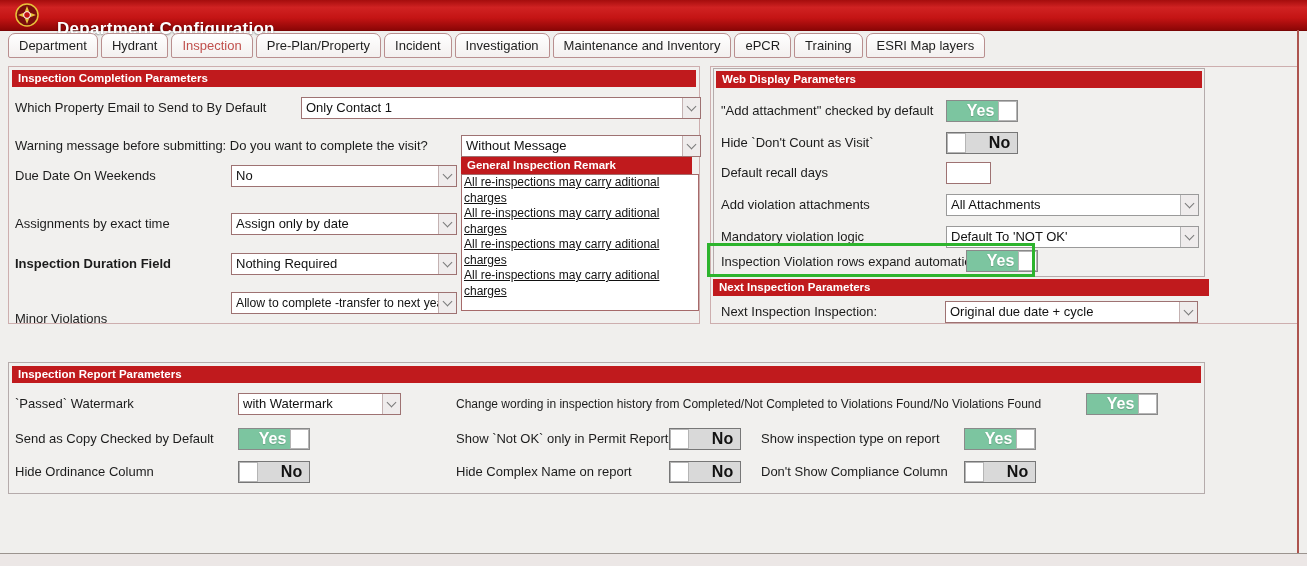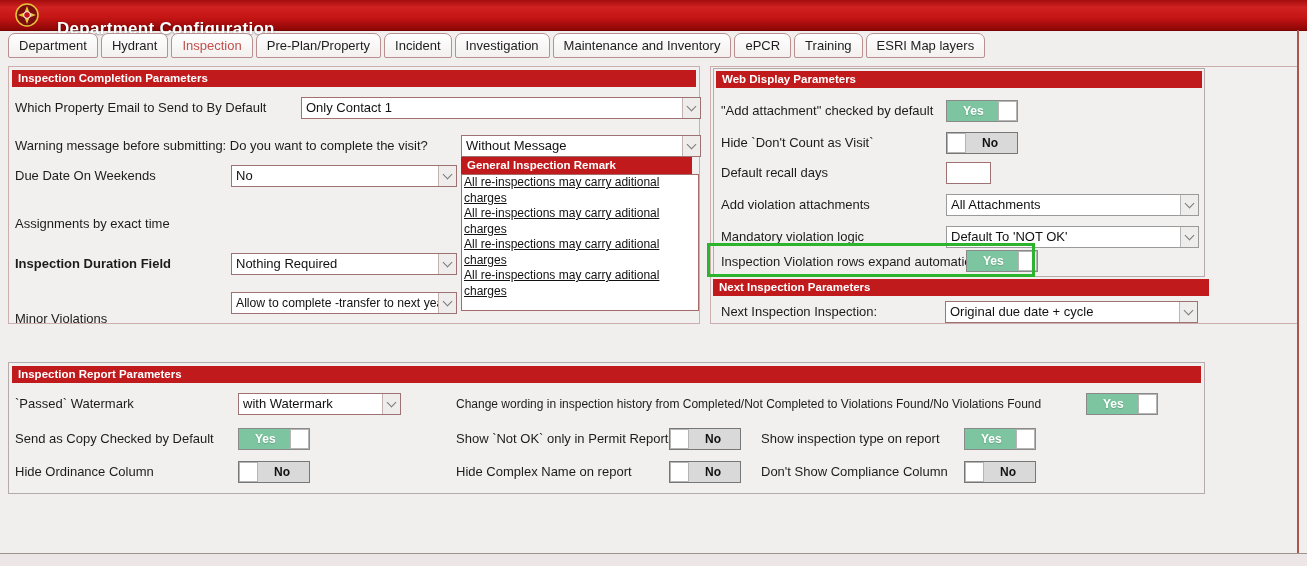--- a/index.html
+++ b/index.html
@@ -34,21 +34,21 @@
     display:flex;align-items:stretch;}
   .sel.gray{border-color:#9a9a9a;}
   .sel .txt{flex:1;font-size:13px;color:#111;line-height:20px;padding:0 4px;overflow:hidden;white-space:nowrap;}
   .sel .arrow{width:17px;border-left:1px solid #c4b2b2;background:#efecec;display:flex;align-items:center;justify-content:center;}
   .sel.gray .arrow{border-left-color:#b5b5b5;}
   .chev{width:6px;height:6px;border-right:1.6px solid #7a7a7a;border-bottom:1.6px solid #7a7a7a;
     transform:rotate(45deg);margin-top:-3px;}
 
   
   .toggle{position:absolute;width:72px;height:22px;box-sizing:border-box;display:flex;border:1px solid #8a8a8a;}
-  .toggle .tlbl{flex:1;text-align:left;font-size:12px;font-weight:bold;line-height:20px;padding-left:16px;}
+  .toggle .tlbl{flex:1;text-align:center;font-size:16px;font-weight:bold;line-height:20px;padding-left:16px;}
   .toggle .knob{width:19px;background:#fff;border:1px solid #b5b5b5;box-sizing:border-box;margin:0;}
   .toggle.on{background:#7cc5a0;}
   .toggle.on .tlbl{color:#fff;text-shadow:0 1px 1px rgba(0,0,0,.18);}
   .toggle.off{background:#d9d9d9;border-color:#777;}
   .toggle.off .tlbl{color:#111;}
 
   
   .tinput{position:absolute;height:22px;width:40px;box-sizing:border-box;border:1px solid #9e7272;
     background:#fff;font-family:"Liberation Sans",sans-serif;font-size:13px;padding:0 3px;color:#111;}
 
@@ -110,20 +110,26 @@
 
     <div class="lbl" style="left:6px;top:101px;">Due Date On Weekends</div>
     <div class="sel" style="left:222px;top:98px;width:226px;">
       <div class="txt">No</div>
       <div class="arrow">
           <span class="chev"></span>
         </div>
     </div>
 
     <div class="lbl" style="left:6px;top:149px;">Assignments by exact time</div>
+    <div class="sel" style="left:222px;top:146px;width:226px;">
+      <div class="txt">Assign only by date</div>
+      <div class="arrow">
+          <span class="chev"></span>
+        </div>
+    </div>
 
     <div class="lbl" style="left:6px;top:189px;font-weight:bold;">Inspection Duration Field</div>
     <div class="sel" style="left:222px;top:186px;width:226px;">
       <div class="txt">Nothing Required</div>
       <div class="arrow">
           <span class="chev"></span>
         </div>
     </div>
 
     <div class="lbl" style="left:6px;top:244px;">Minor Violations</div>

